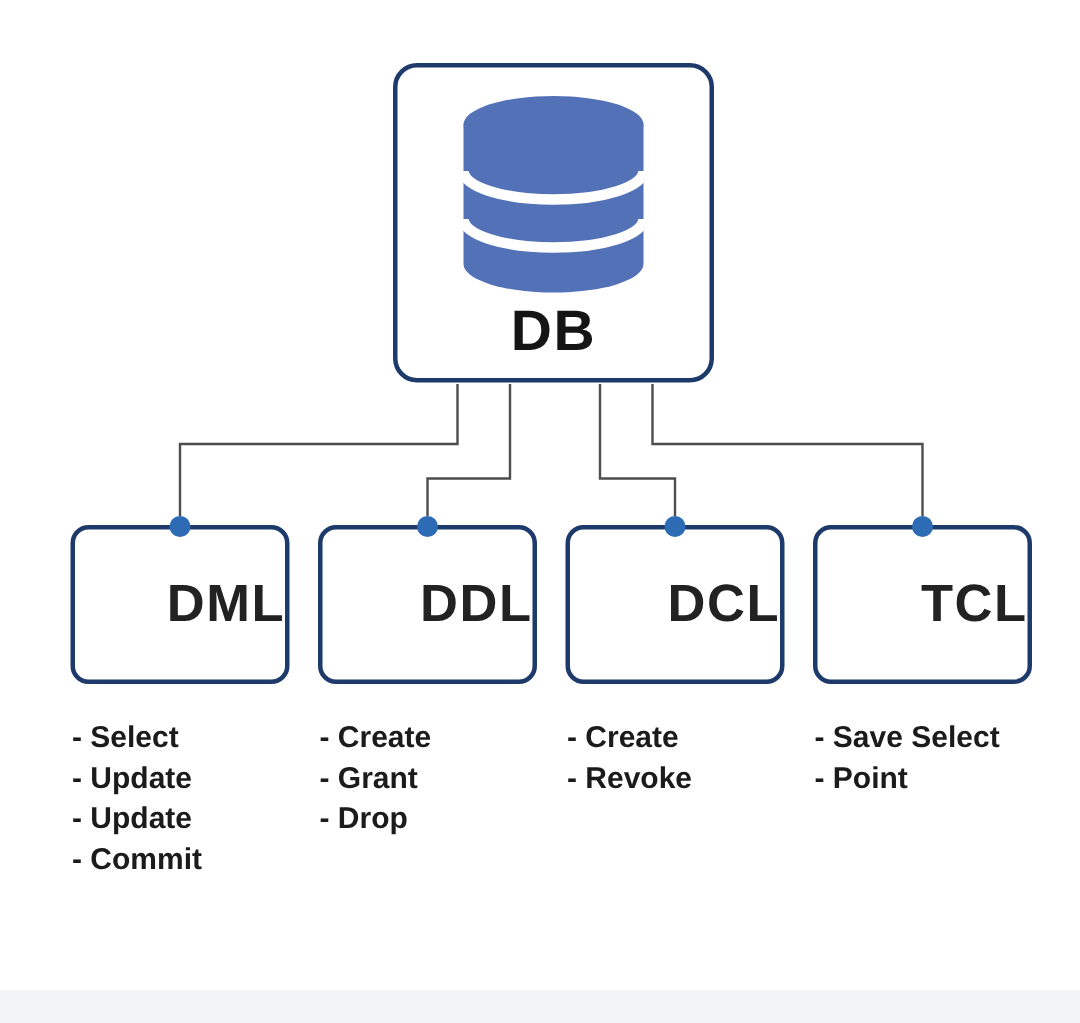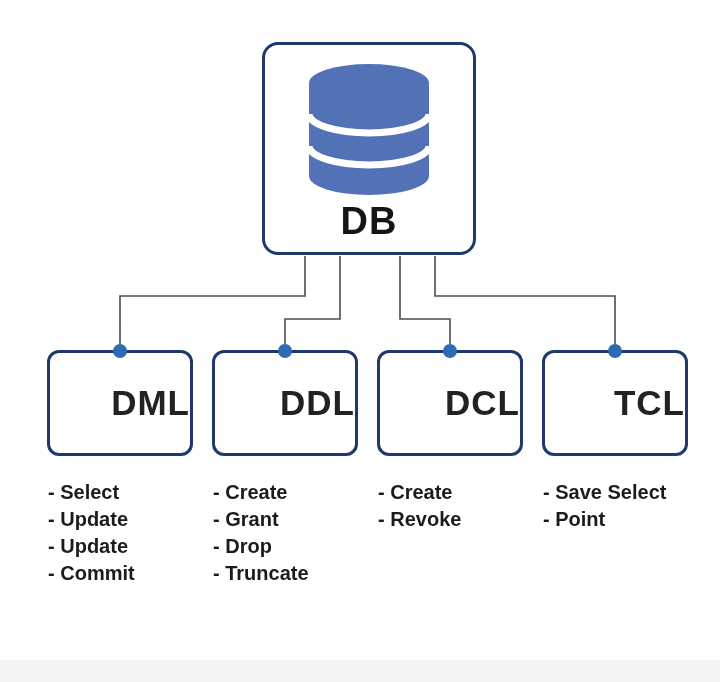--- a/index.html
+++ b/index.html
@@ -133,21 +133,20 @@
 
   <div class="node" style="left:212px">
     <div class="node-box">
       <span class="node-dot"></span>
       <span class="node-label">DDL</span>
     </div>
     <ul class="cmd-list">
       <li>Create</li>
       <li>Grant</li>
       <li>Drop</li>
-      <li>Truncate</li>
     </ul>
   </div>
 
   <div class="node" style="left:377px">
     <div class="node-box">
       <span class="node-dot"></span>
       <span class="node-label">DCL</span>
     </div>
     <ul class="cmd-list">
       <li>Create</li>

